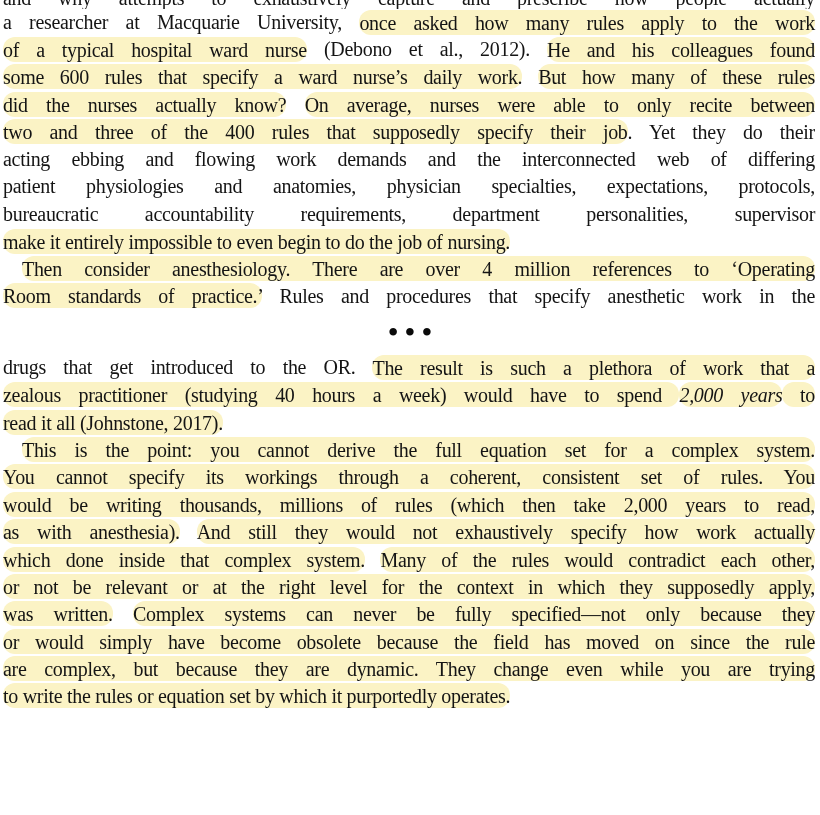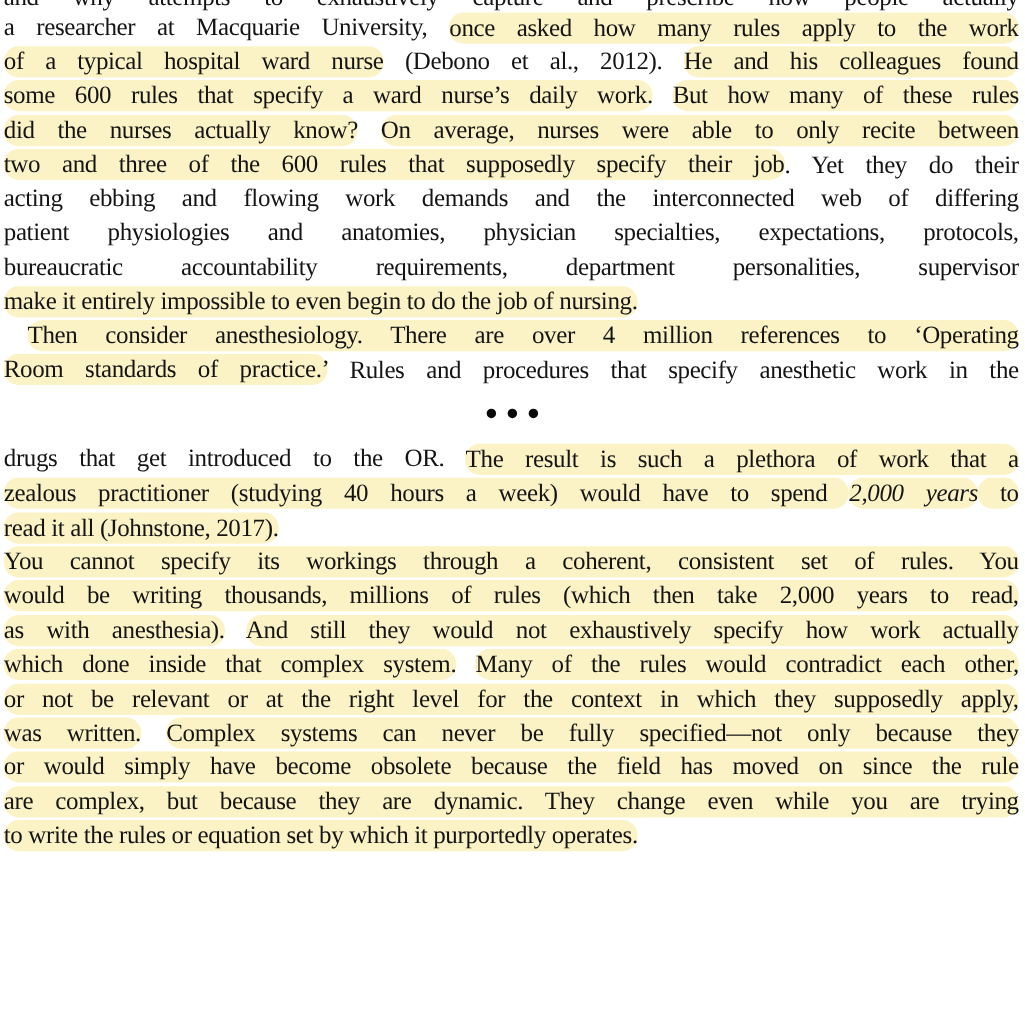--- a/index.html
+++ b/index.html
@@ -60,35 +60,36 @@
 
 <div class="page">
   <div class="block" id="block-top">
       <div class="clipwrap">
         <div class="line"><span class="">and why attempts to exhaustively capture and prescribe how people actually</span></div>
       </div>
       <div class="line"><span class="">a researcher at Macquarie University, </span><span class="hl">once asked how many rules apply to the work</span></div>
       <div class="line"><span class="hl">of a typical hospital ward nurse</span><span class=""> (Debono et al., 2012). </span><span class="hl">He and his colleagues found</span></div>
       <div class="line"><span class="hl">some 600 rules that specify a ward nurse’s daily work.</span><span class=""> </span><span class="hl">But how many of these rules</span></div>
       <div class="line"><span class="hl">did the nurses actually know?</span><span class=""> </span><span class="hl">On average, nurses were able to only recite between</span></div>
-      <div class="line"><span class="hl">two and three of the 600 rules that supposedly specify their job</span><span class="">. Yet they do their</span></div>
+      <div class="line"><span class="hl">two and three of the 400 rules that supposedly specify their job</span><span class="">. Yet they do their</span></div>
       <div class="line"><span class="">acting ebbing and flowing work demands and the interconnected web of differing</span></div>
       <div class="line"><span class="">patient physiologies and anatomies, physician specialties, expectations, protocols,</span></div>
       <div class="line"><span class="">bureaucratic accountability requirements, department personalities, supervisor</span></div>
       <div class="line nojust"><span class="hl">make it entirely impossible to even begin to do the job of nursing.</span></div>
       <div class="line indent"><span class="hl">Then consider anesthesiology. There are over 4 million references to ‘Operating</span></div>
       <div class="line"><span class="hl">Room standards of practice.’</span><span class=""> Rules and procedures that specify anesthetic work in the</span></div>
     </div>
   <div class="divider">
     <span>•••</span>
   </div>
   <div class="block" id="block-bottom">
       <div class="line"><span class="">drugs that get introduced to the OR. </span><span class="hl">The result is such a plethora of work that a</span></div>
       <div class="line"><span class="hl">zealous practitioner (studying 40 hours a week) would have to spend </span><span class="hl it">2,000 years</span><span class="hl"> to</span></div>
       <div class="line nojust"><span class="hl">read it all (Johnstone, 2017).</span></div>
+      <div class="line indent"><span class="hl">This is the point: you cannot derive the full equation set for a complex system.</span></div>
       <div class="line"><span class="hl">You cannot specify its workings through a coherent, consistent set of rules. You</span></div>
       <div class="line"><span class="hl">would be writing thousands, millions of rules (which then take 2,000 years to read,</span></div>
       <div class="line"><span class="hl">as with anesthesia).</span><span class=""> </span><span class="hl">And still they would not exhaustively specify how work actually</span></div>
       <div class="line"><span class="hl">which done inside that complex system.</span><span class=""> </span><span class="hl">Many of the rules would contradict each other,</span></div>
       <div class="line"><span class="hl">or not be relevant or at the right level for the context in which they supposedly apply,</span></div>
       <div class="line"><span class="hl">was written.</span><span class=""> </span><span class="hl">Complex systems can never be fully specified—not only because they</span></div>
       <div class="line"><span class="hl">or would simply have become obsolete because the field has moved on since the rule</span></div>
       <div class="line"><span class="hl">are complex, but because they are dynamic. They change even while you are trying</span></div>
       <div class="line nojust"><span class="hl">to write the rules or equation set by which it purportedly operates.</span></div>
     </div>

